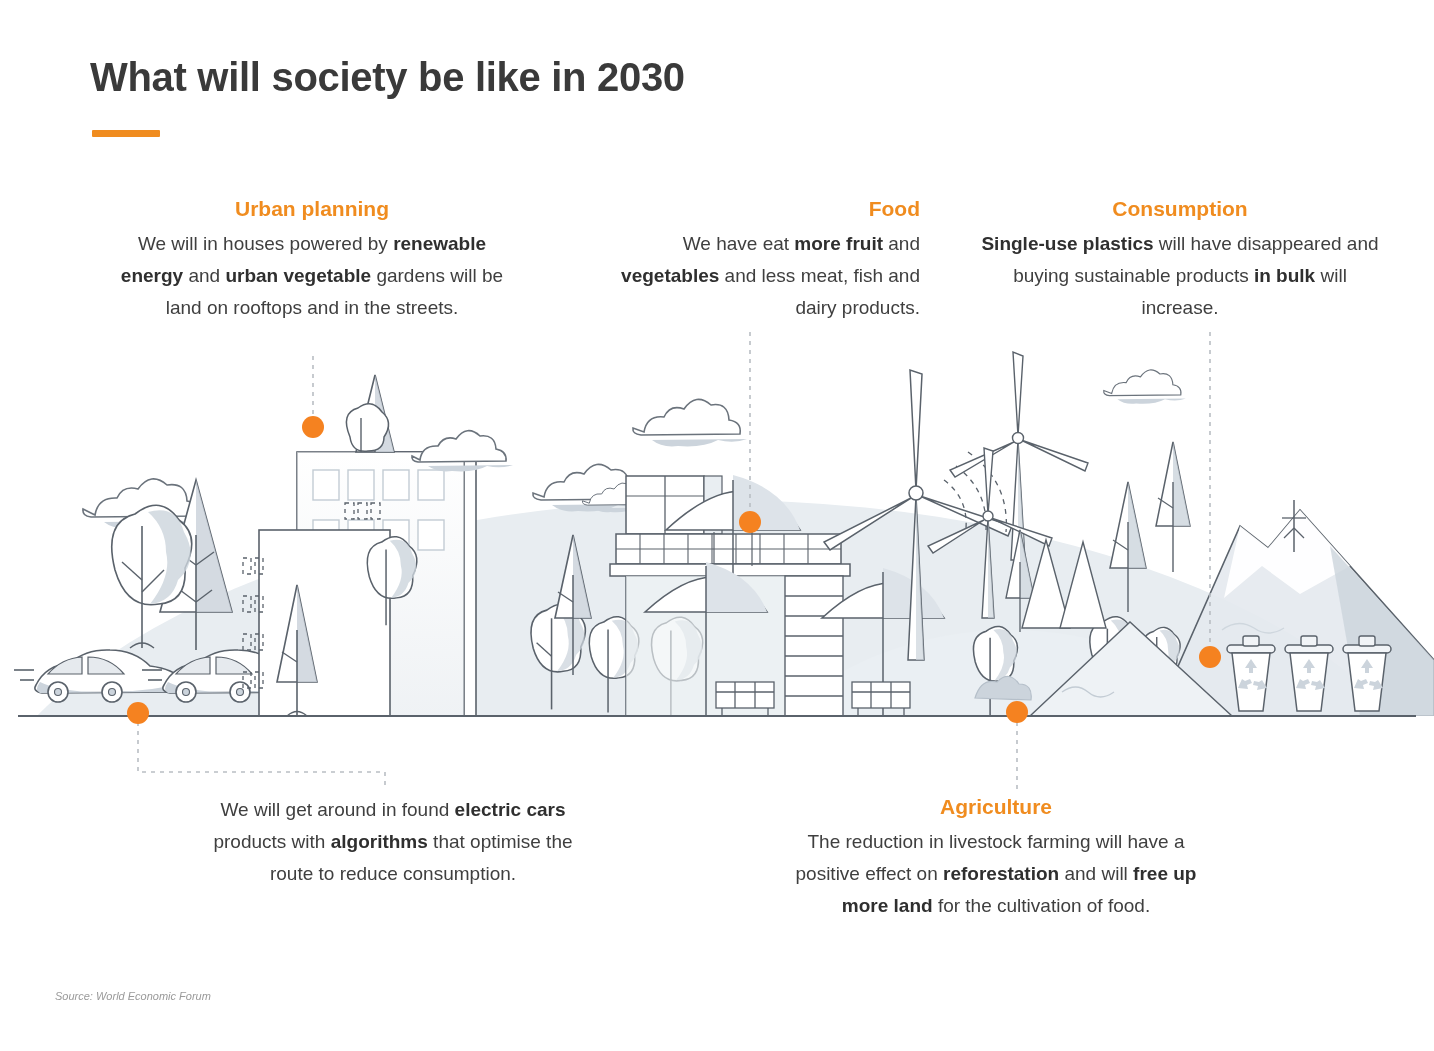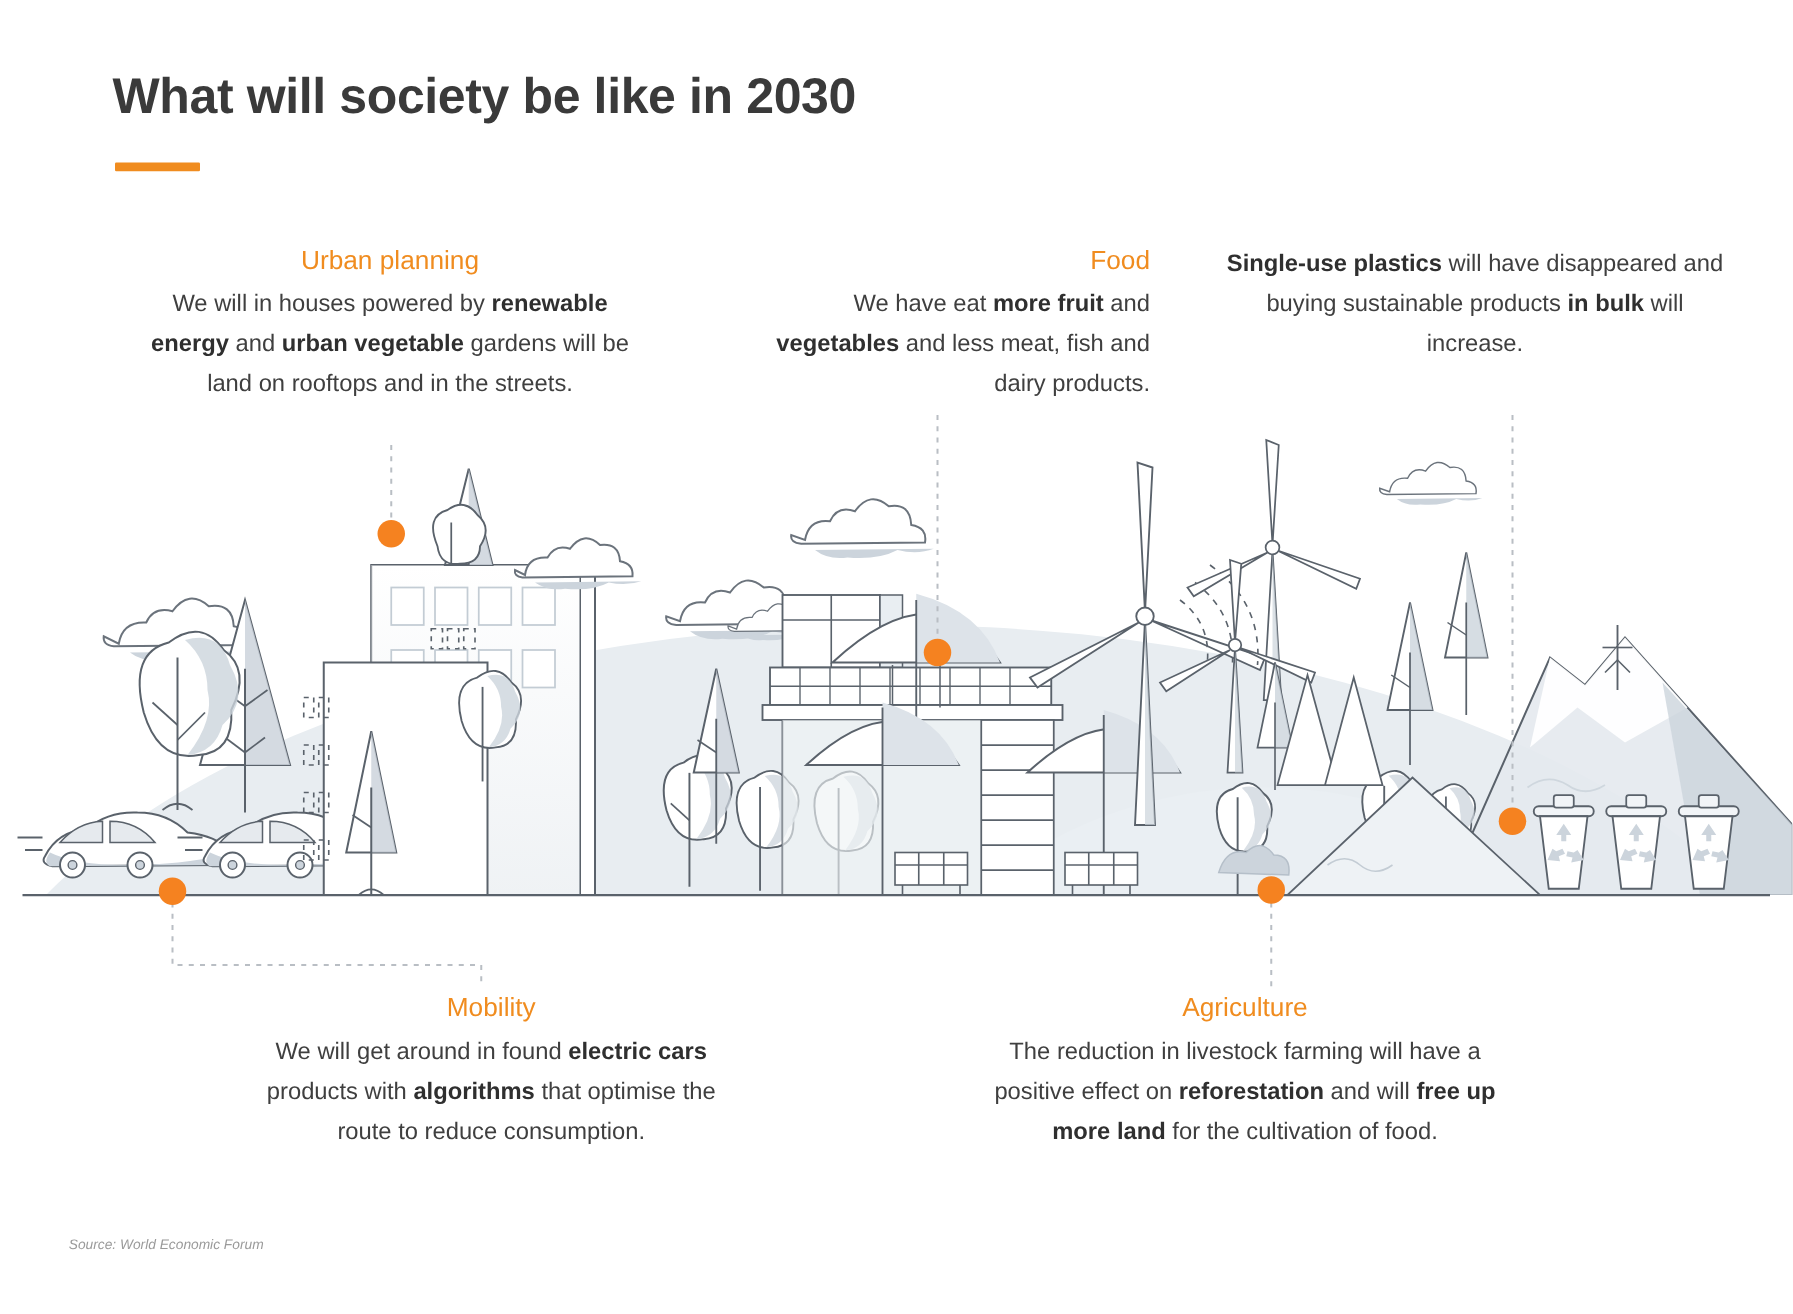--- a/index.html
+++ b/index.html
@@ -21,21 +21,21 @@
     color:#3a3a3a;line-height:1.1;white-space:nowrap;
   }
   .title-rule{
     position:absolute;left:92px;top:130px;
     width:68px;height:7px;background:#f08c1f;border-radius:1px;
   }
 
   
   .callout{position:absolute;text-align:center;}
   .callout .c-head{
-    font-size:21px;font-weight:normal;color:#f08c1f;
+    font-size:21px;font-weight:bold;color:#f08c1f;
     margin:0 0 6px 0;line-height:1.25;
   }
   .callout .c-body{
     font-size:19px;color:#3f3f3f;line-height:1.68;margin:0;
   }
   .callout .c-body b{font-weight:bold;color:#2f2f2f;}
 
   #co-urban      {left:118px; top:196px; width:388px;}
   #co-food       {left:580px; top:196px; width:340px;text-align:right;}
   #co-consumption{left:980px; top:196px; width:400px;}
@@ -484,25 +484,25 @@
     <div class="c-head">Urban planning</div>
     <p class="c-body"><span>We will in houses powered by </span><b>renewable energy</b><span> and </span><b>urban vegetable</b><span> gardens will be land on rooftops and in the streets.</span></p>
   </div>
 
   <div class="callout" id="co-food">
     <div class="c-head">Food</div>
     <p class="c-body"><span>We have eat </span><b>more fruit</b><span> and </span><b>vegetables</b><span> and less meat, fish and dairy products.</span></p>
   </div>
 
   <div class="callout" id="co-consumption">
+    <div class="c-head">Consumption</div>
     <p class="c-body"><b>Single-use plastics</b><span> will have disappeared and buying sustainable products </span><b>in bulk</b><span> will increase.</span></p>
   </div>
 
   <div class="callout" id="co-mobility">
-    <div class="c-head">Mobility</div>
     <p class="c-body"><span>We will get around in found </span><b>electric cars</b><span> products with </span><b>algorithms</b><span> that optimise the route to reduce consumption.</span></p>
   </div>
 
   <div class="callout" id="co-agriculture">
     <div class="c-head">Agriculture</div>
     <p class="c-body"><span>The reduction in livestock farming will have a positive effect on </span><b>reforestation</b><span> and will </span><b>free up more land</b><span> for the cultivation of food.</span></p>
   </div>
 
   <div class="source">Source: World Economic Forum</div>
 </div>

